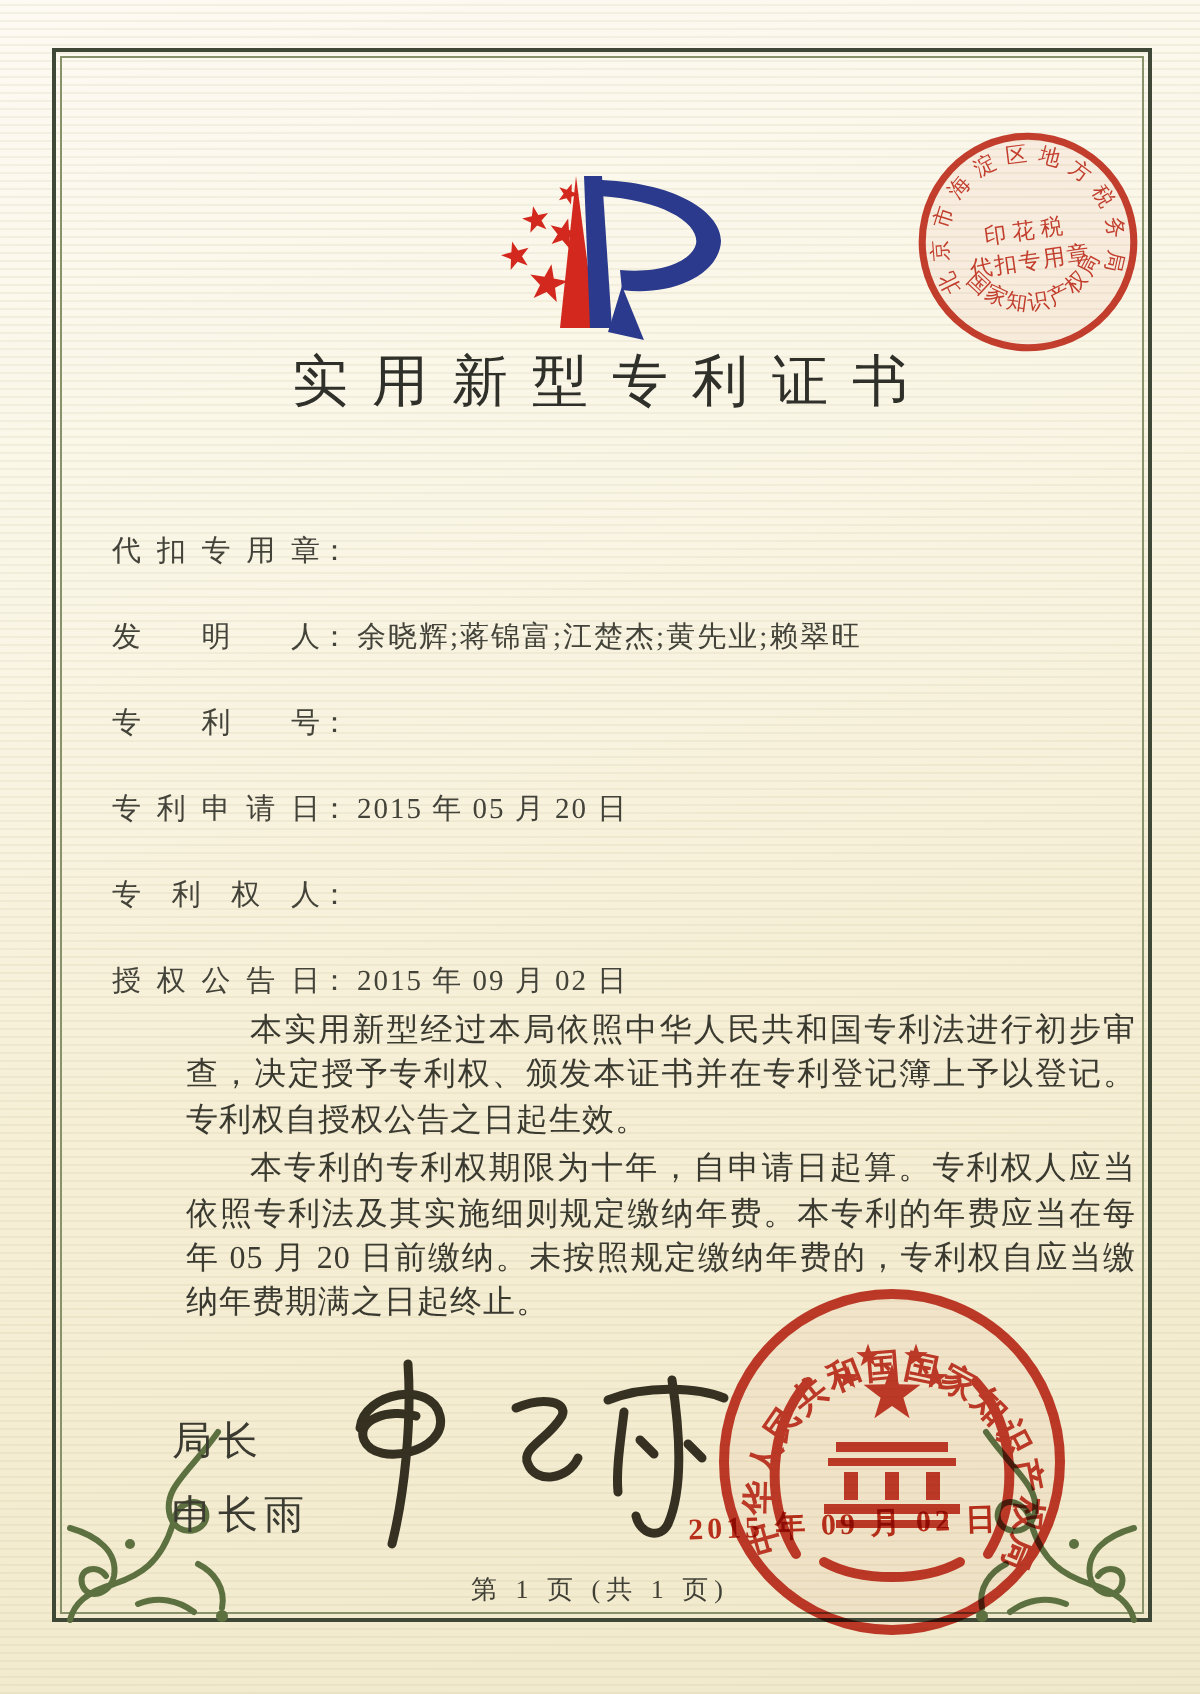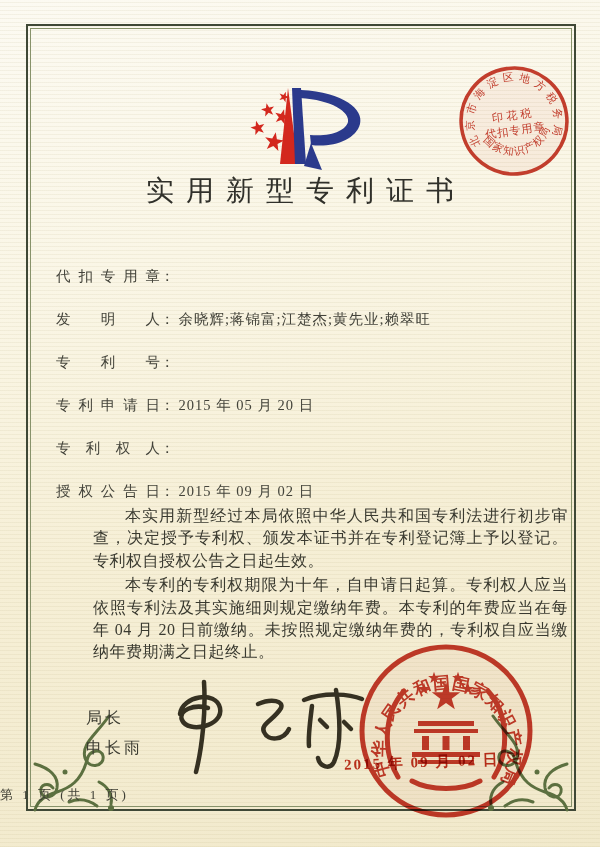--- a/index.html
+++ b/index.html
@@ -19,28 +19,28 @@
   .title{position:absolute;left:0;top:172px;width:100%;text-align:center;
          font-size:28px;font-weight:normal;letter-spacing:12px;color:#30302a;text-indent:12px;}
   .fields{position:absolute;left:56px;top:266px;right:50px;}
   .field-row{margin-bottom:23px;font-size:14.5px;line-height:20px;color:#43433a;display:flex;}
   .flabel{display:inline-block;width:104px;text-align:justify;text-align-last:justify;flex:0 0 104px;}
   .fcolon{flex:0 0 auto;margin-right:4px;}
   .fvalue{flex:1;letter-spacing:1px;}
   .paras{position:absolute;left:56px;top:505px;right:32px;font-size:16px;line-height:1.40;
          text-align:justify;color:#3a3a30;margin-left:37px;}
   .paras p{margin:0 0 2px 0;text-indent:2em;letter-spacing:0.5px;}
-  .signer{position:absolute;left:86px;top:703px;font-size:16px;line-height:1.85;letter-spacing:3px;color:#3b3b31;}
+  .signer{position:absolute;left:86px;top:703px;font-size:20px;line-height:1.85;letter-spacing:3px;color:#3b3b31;}
   .signature{position:absolute;left:152px;top:674px;width:240px;height:104px;mix-blend-mode:multiply;}
   .seal{mix-blend-mode:multiply;}
   .tax-seal{position:absolute;left:455px;top:62px;width:118px;height:118px;transform:rotate(-8deg);opacity:.95;}
   .main-seal{position:absolute;left:355px;top:640px;width:182px;height:182px;opacity:.96;}
   .seal-date{position:absolute;left:344px;top:753px;font-size:15px;font-weight:bold;letter-spacing:2px;
              color:#c23420;transform:rotate(-2deg);mix-blend-mode:multiply;}
-  .footer{position:absolute;left:0;top:786px;width:100%;font-size:13px;
+  .footer{position:absolute;left:0;top:786px;width:100%;text-align:center;font-size:13px;
           letter-spacing:3px;color:#3f3f35;}
   .ornament{position:absolute;top:714px;width:94px;height:98px;}
   .ornament.left{left:29px;}
   .ornament.right{right:27px;transform:scaleX(-1);}
   .defs-hidden{position:absolute;width:0;height:0;overflow:hidden;}
 </style>
 </head>
 <body>
 
 <div class="page">
@@ -125,21 +125,21 @@
     </div>
     <div class="field-row">
       <span class="flabel">授权公告日</span>
         <span class="fcolon">：</span>
       <span class="fvalue">2015 年 09 月 02 日</span>
     </div>
   </div>
 
   <div class="paras">
     <p>本实用新型经过本局依照中华人民共和国专利法进行初步审查，决定授予专利权、颁发本证书并在专利登记簿上予以登记。专利权自授权公告之日起生效。</p>
-    <p>本专利的专利权期限为十年，自申请日起算。专利权人应当依照专利法及其实施细则规定缴纳年费。本专利的年费应当在每年 04 月 20 日前缴纳。未按照规定缴纳年费的，专利权自应当缴纳年费期满之日起终止。</p>
+    <p>本专利的专利权期限为十年，自申请日起算。专利权人应当依照专利法及其实施细则规定缴纳年费。本专利的年费应当在每年 05 月 20 日前缴纳。未按照规定缴纳年费的，专利权自应当缴纳年费期满之日起终止。</p>
   </div>
 
   <div class="signer">
     <div>局长</div>
     <div>申长雨</div>
   </div>
 
   <svg class="signature" viewBox="0 0 240 104">
     <g stroke="#383529" stroke-width="4.5" fill="none" stroke-linecap="round" stroke-linejoin="round">
       <path d="M28,40 C30,22 64,16 68,34 C72,52 36,60 30,46 C26,36 42,30 56,34"></path>

